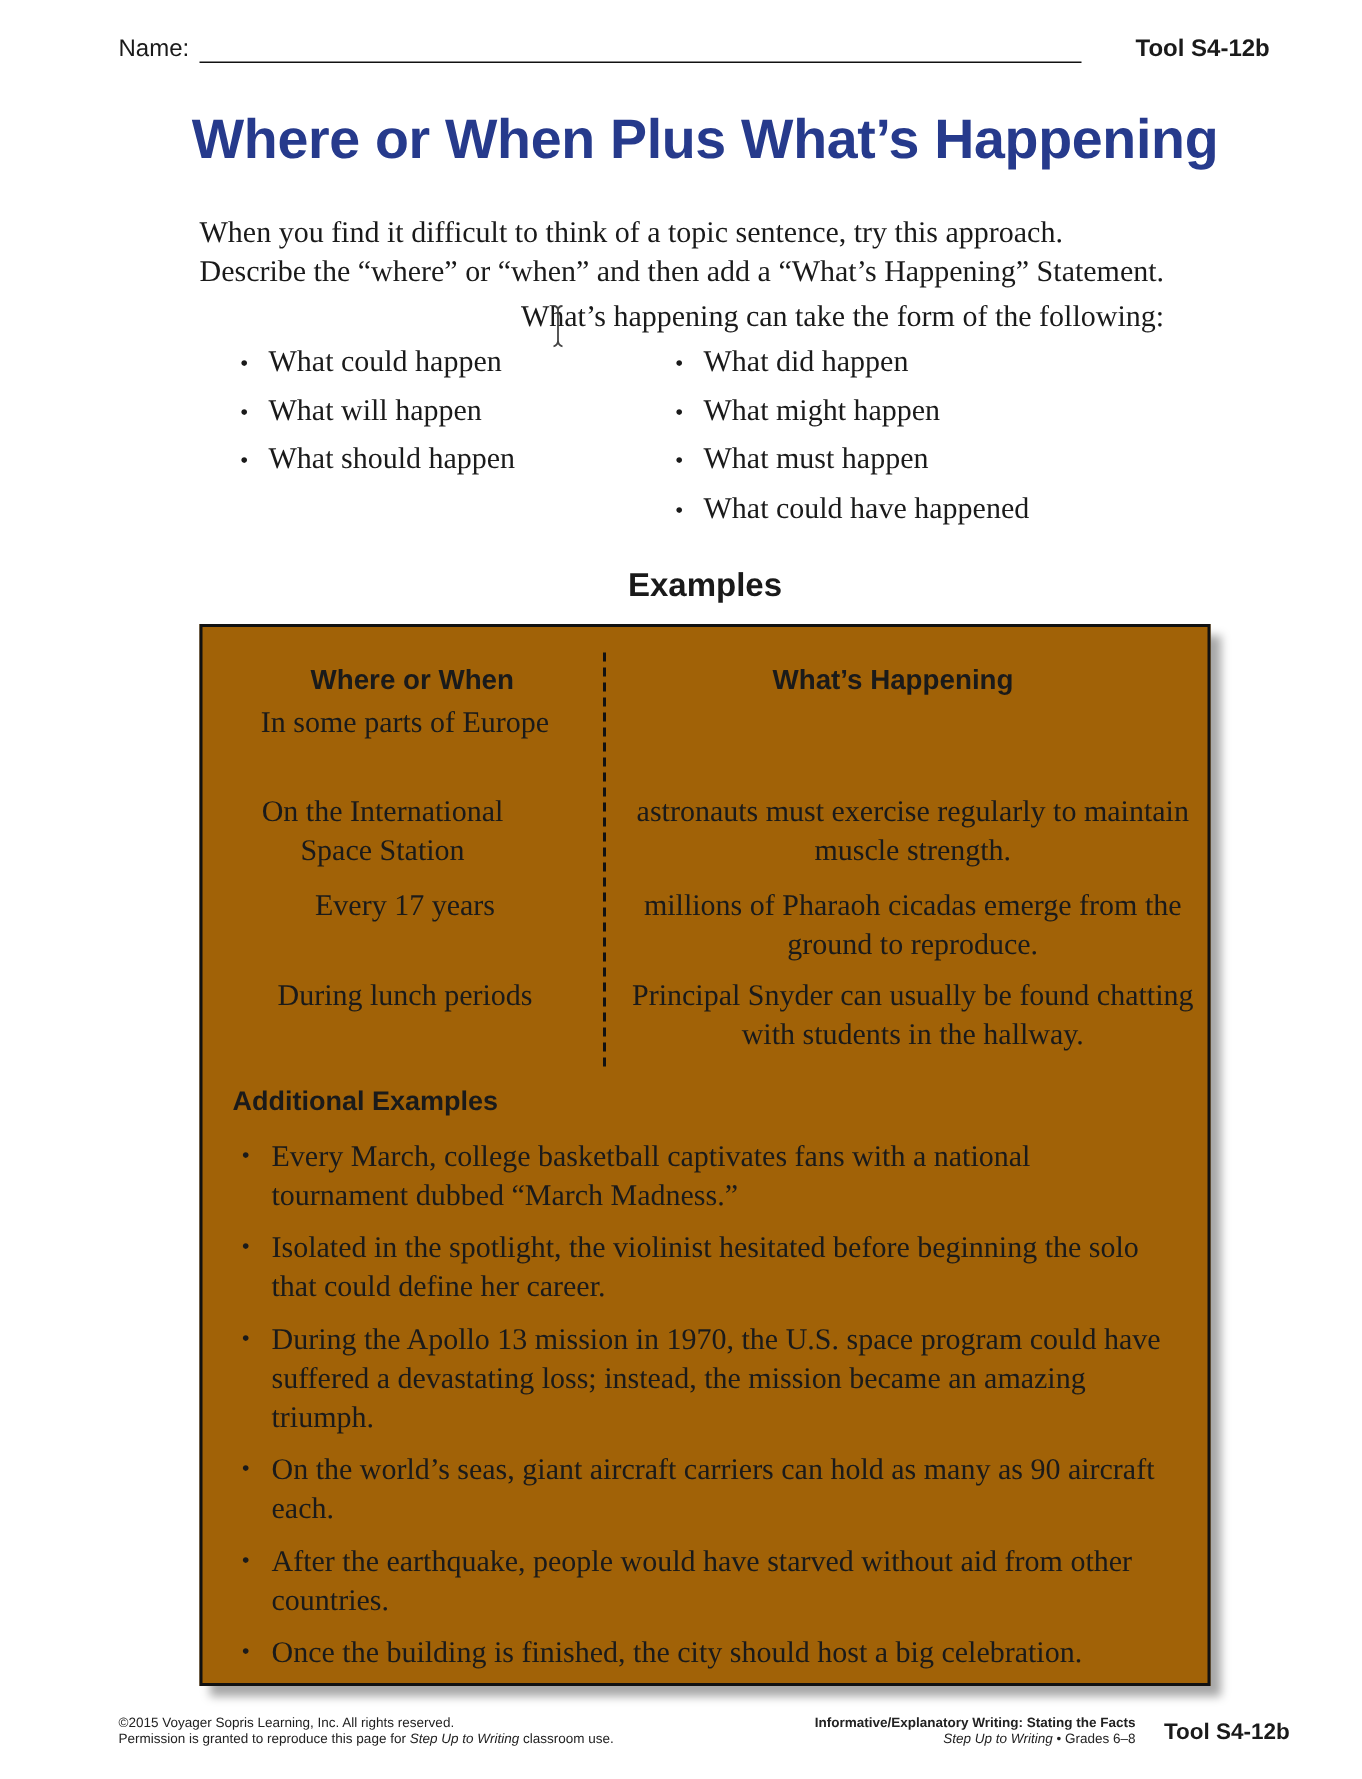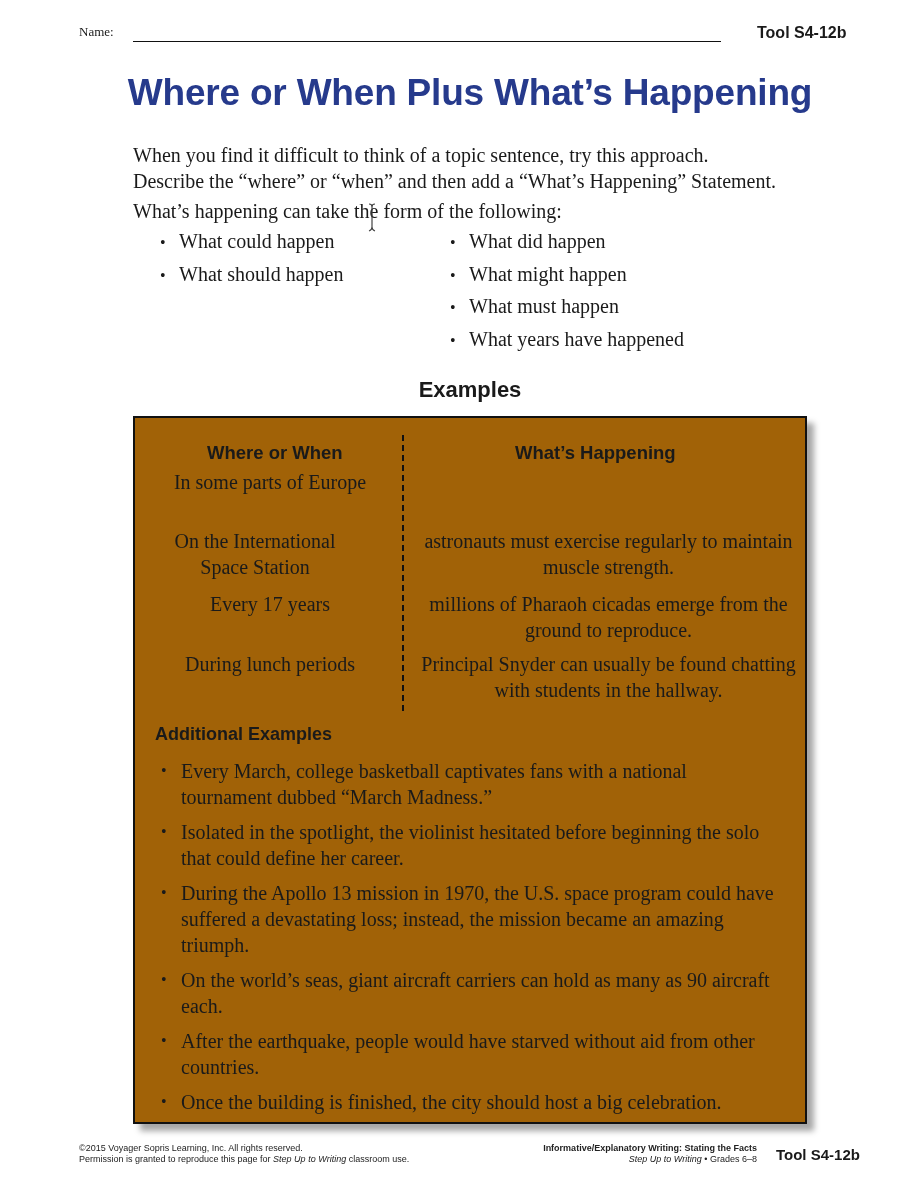--- a/index.html
+++ b/index.html
@@ -1,29 +1,29 @@
 <!DOCTYPE html>
 <html><head>
   <meta charset="utf-8">
   <style>
     * { box-sizing: border-box; margin: 0; padding: 0; }
     html, body { width: 908px; height: 1186px; background: #ffffff; overflow: hidden; }
     body { position: relative; color: #1a1a1a; font-family: "Liberation Serif", serif; }
 
-    .header-name { position: absolute; left: 79px; top: 24px; font-size: 13px; font-family: Liberation Serif, serif; }
+    .header-name { position: absolute; left: 79px; top: 24px; font-size: 16px; font-family: Liberation Sans, sans-serif; }
     .name-line { position: absolute; left: 133px; top: 41px; width: 588px; height: 0; border-bottom: 1.5px solid #111; }
     .tool-top { position: absolute; left: 757px; top: 24px; font-family: "Liberation Sans", sans-serif; font-weight: bold; font-size: 16px; }
 
     .title { position: absolute; left: 0; width: 940px; top: 72px; text-align: center;
              font-family: "Liberation Sans", sans-serif; font-weight: bold; font-size: 37px;
              color: #263a8c; letter-spacing: -0.2px; }
 
     .intro { position: absolute; left: 133px; top: 142px; font-size: 20px; line-height: 26px; }
     .intro p { white-space: nowrap; }
-    .intro .lead3 { margin-top: 4px; }
+    .intro .lead3 { margin-top: 4px; text-align: right; }
 
     .bullets { position: absolute; top: 226px; font-size: 20px; line-height: 30.5px; list-style: none; }
     .bullets.left { left: 160px; }
     .bullets.right { left: 450px; }
     .bullets li { white-space: nowrap; }
     .bullets li::before { content: "•"; display: inline-block; width: 19px; font-size: 16px; }
 
     .cursor { position: absolute; left: 367px; top: 203px; width: 10px; height: 30px; }
 
     .examples-heading { position: absolute; left: 0; width: 940px; top: 377px; text-align: center;
@@ -66,27 +66,28 @@
 <h1 class="title">Where or When Plus What’s Happening</h1>
 
 <div class="intro">
   <p>When you find it difficult to think of a topic sentence, try this approach.</p>
   <p>Describe the “where” or “when” and then add a “What’s Happening” Statement.</p>
   <p class="lead3">What’s happening can take the form of the following:</p>
 </div>
 
 <ul class="bullets left">
   <li>What could happen</li>
+  <li>What will happen</li>
   <li>What should happen</li>
 </ul>
 <ul class="bullets right">
   <li>What did happen</li>
   <li>What might happen</li>
   <li>What must happen</li>
-  <li>What years have happened</li>
+  <li>What could have happened</li>
 </ul>
 
 <svg class="cursor" viewBox="0 0 10 30">
   <path d="M2 1 Q5 1 5 4 L5 24 Q5 27 8 28 M8 1 Q5 1 5 4 M5 24 Q5 27 2 28" fill="none" stroke="#444" stroke-width="1.2"></path>
 </svg>
 
 <h2 class="examples-heading">Examples</h2>
 
 <div class="box">
   <div class="col-head left">Where or When</div>

